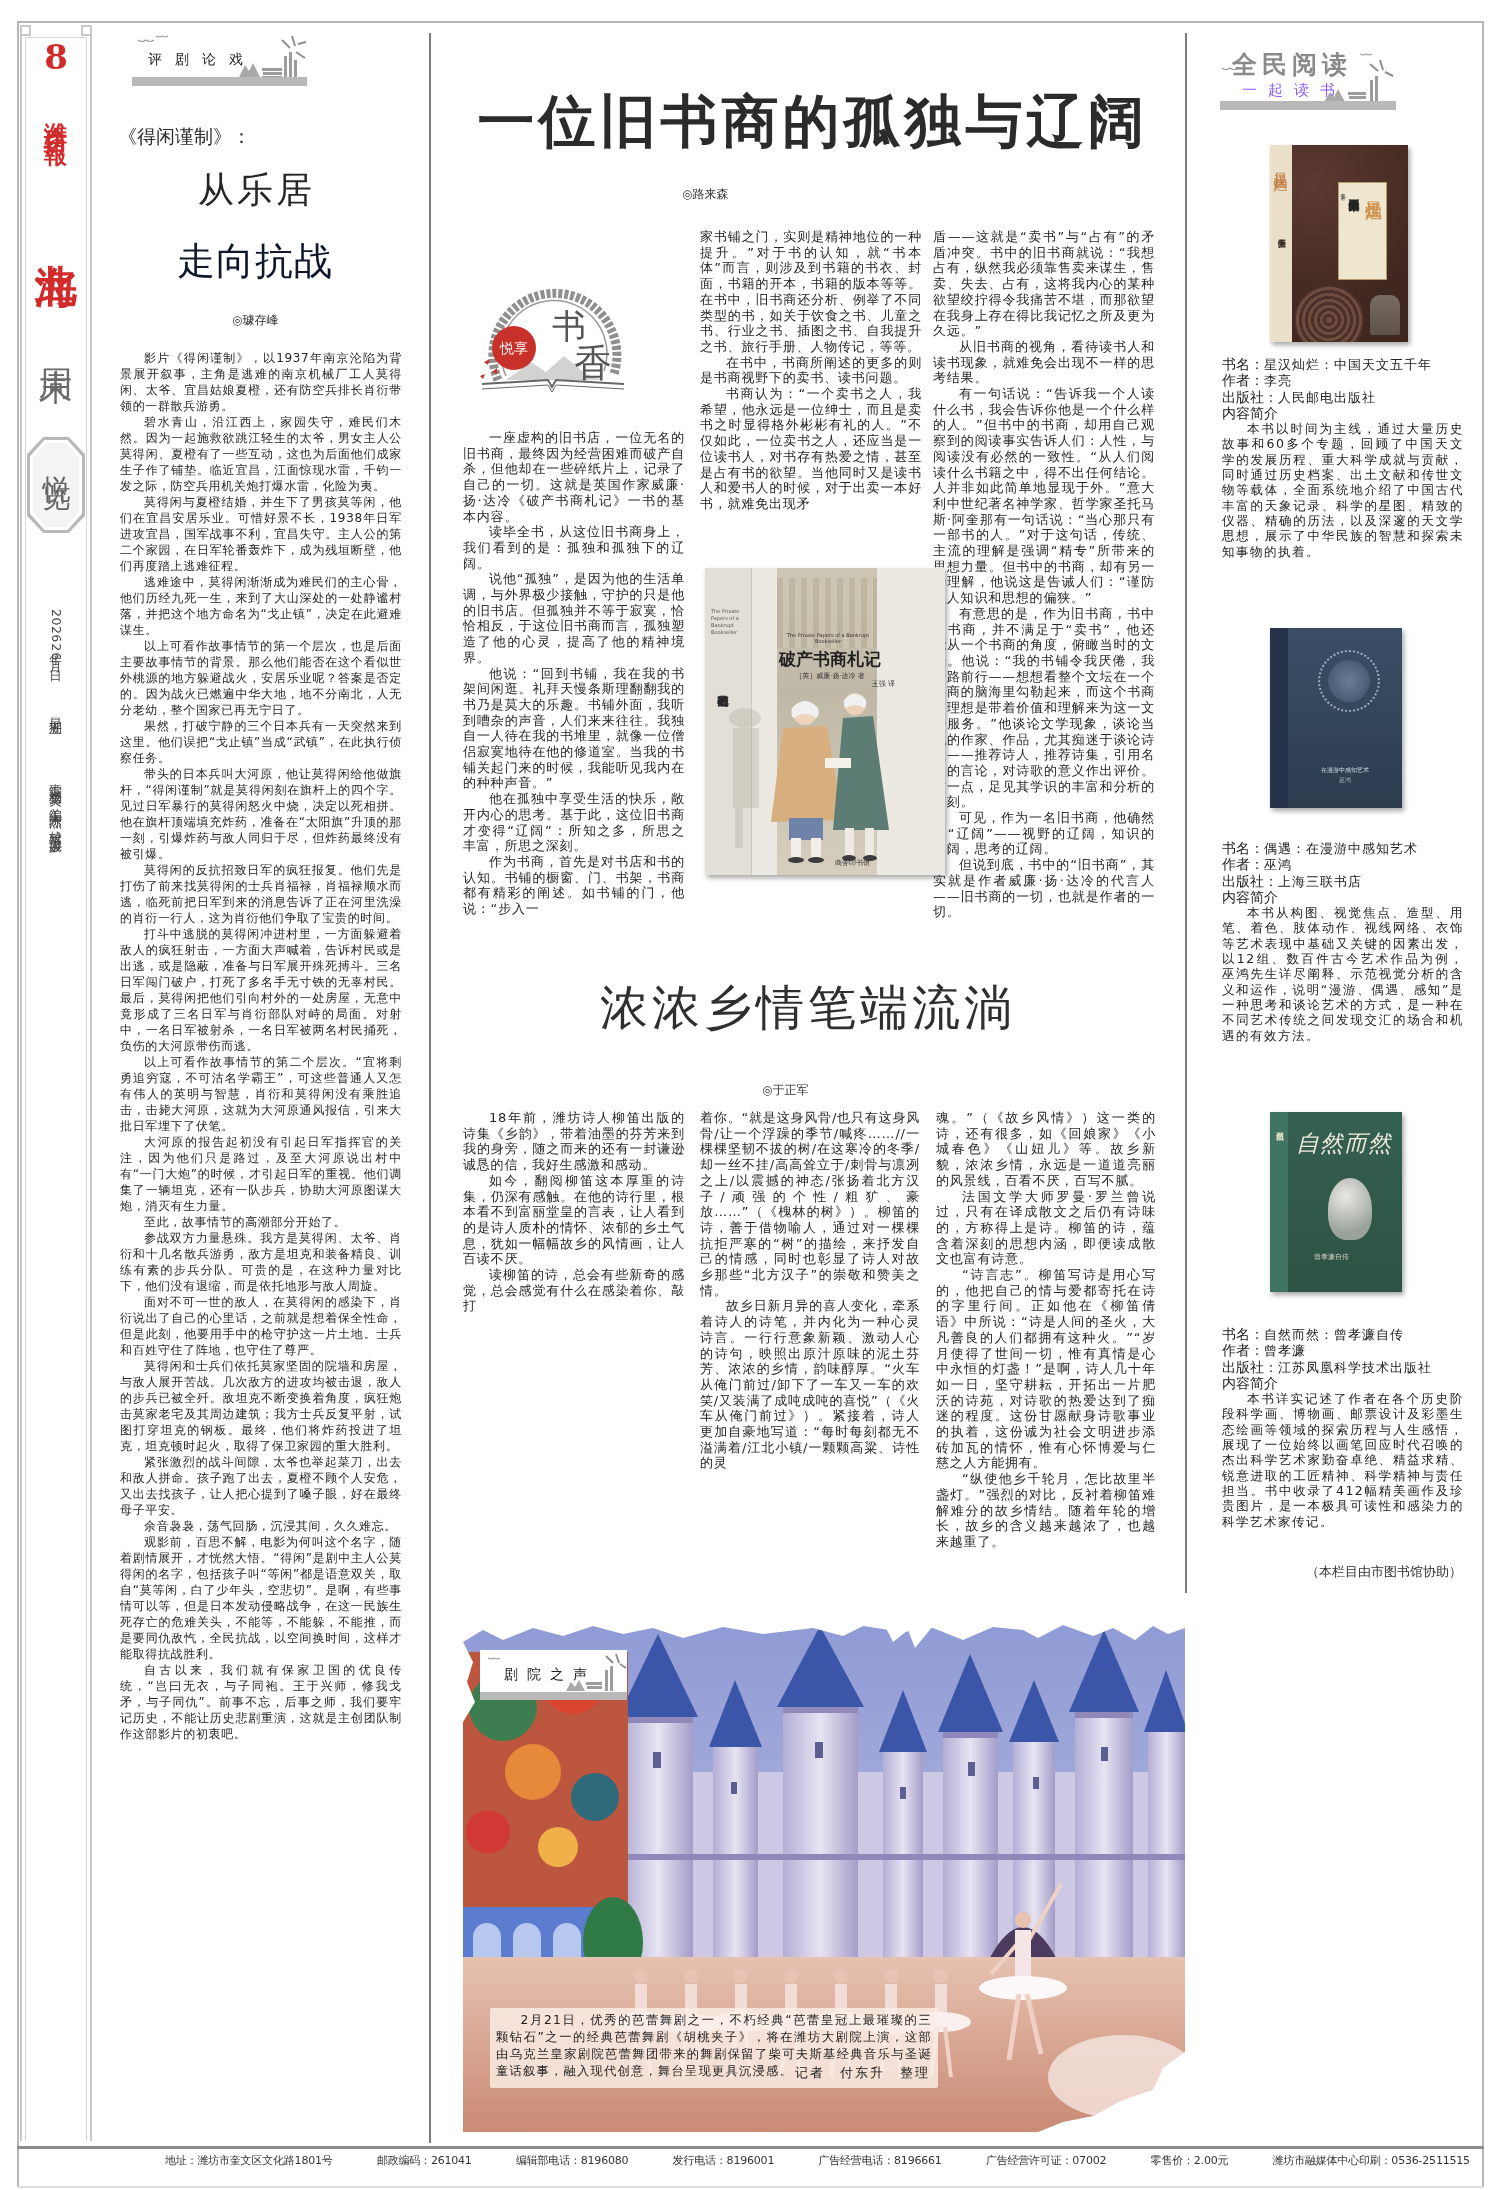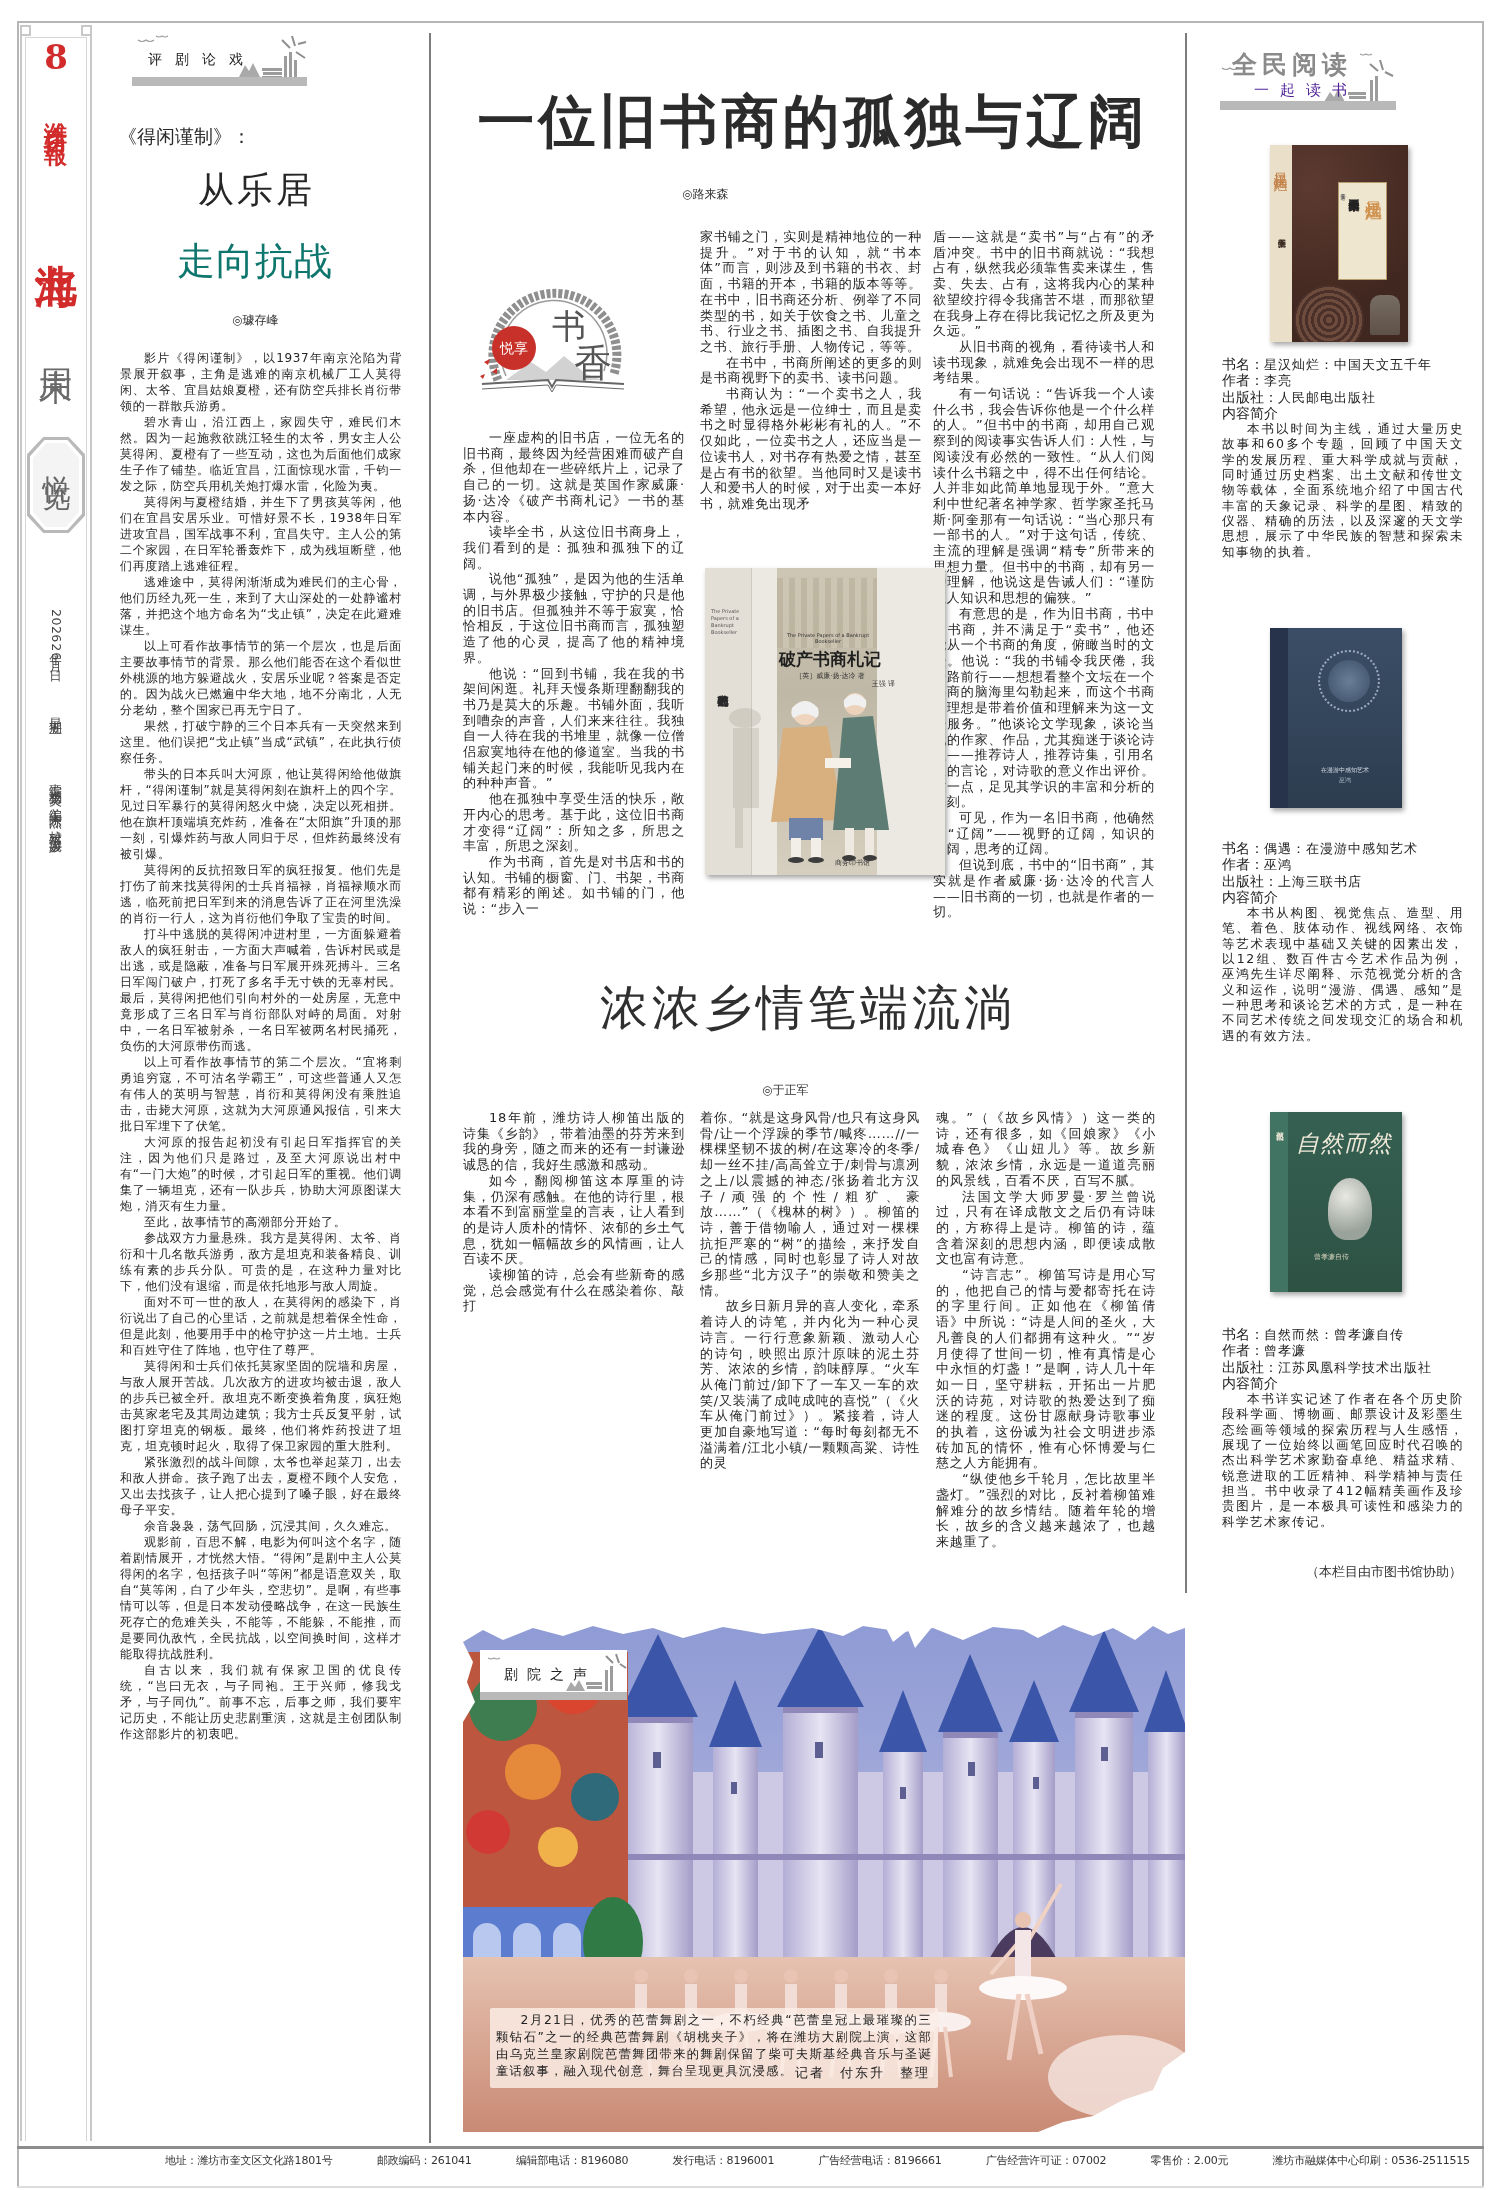--- a/index.html
+++ b/index.html
@@ -106,21 +106,21 @@
           <path d="M166 10 l8 -2"></path>
           <path d="M164 18 l9 6"></path>
       </g>
     </svg>
     <div class="bar"></div>
     <div class="label" style="left:16px;top:17px;font-size:14px;letter-spacing:13px;">评剧论戏</div>
   </div>
 
   <div class="abs" style="left:118px;top:124px;font-size:19px;color:#2a2a2a;white-space:nowrap;">《得闲谨制》：</div>
   <div class="abs" style="left:198px;top:166px;font-size:36px;letter-spacing:3px;color:#262626;white-space:nowrap;">从乐居</div>
-  <div class="abs" style="left:177px;top:236px;font-size:38px;letter-spacing:1px;color:#0f766e;white-space:nowrap;">走向抗战</div>
+  <div class="abs" style="left:177px;top:236px;font-size:38px;letter-spacing:1px;color:#0f172a;white-space:nowrap;">走向抗战</div>
   <div class="abs byline" style="left:232px;top:312px;">◎璩存峰</div>
   <div class="abs colp body-left">
       <p>影片《得闲谨制》，以1937年南京沦陷为背景展开叙事，主角是逃难的南京机械厂工人莫得闲、太爷、宜昌姑娘夏橙，还有防空兵排长肖衍带领的一群散兵游勇。</p>
       <p>碧水青山，沿江西上，家园失守，难民们木然。因为一起施救欲跳江轻生的太爷，男女主人公莫得闲、夏橙有了一些互动，这也为后面他们成家生子作了铺垫。临近宜昌，江面惊现水雷，千钧一发之际，防空兵用机关炮打爆水雷，化险为夷。</p>
       <p>莫得闲与夏橙结婚，并生下了男孩莫等闲，他们在宜昌安居乐业。可惜好景不长，1938年日军进攻宜昌，国军战事不利，宜昌失守。主人公的第二个家园，在日军轮番轰炸下，成为残垣断壁，他们再度踏上逃难征程。</p>
       <p>逃难途中，莫得闲渐渐成为难民们的主心骨，他们历经九死一生，来到了大山深处的一处静谧村落，并把这个地方命名为“戈止镇”，决定在此避难谋生。</p>
       <p>以上可看作故事情节的第一个层次，也是后面主要故事情节的背景。那么他们能否在这个看似世外桃源的地方躲避战火，安居乐业呢？答案是否定的。因为战火已燃遍中华大地，地不分南北，人无分老幼，整个国家已再无宁日了。</p>
       <p>果然，打破宁静的三个日本兵有一天突然来到这里。他们误把“戈止镇”当成“武镇”，在此执行侦察任务。</p>
       <p>带头的日本兵叫大河原，他让莫得闲给他做旗杆，“得闲谨制”就是莫得闲刻在旗杆上的四个字。见过日军暴行的莫得闲怒火中烧，决定以死相拼。他在旗杆顶端填充炸药，准备在“太阳旗”升顶的那一刻，引爆炸药与敌人同归于尽，但炸药最终没有被引爆。</p>
       <p>莫得闲的反抗招致日军的疯狂报复。他们先是打伤了前来找莫得闲的士兵肖福禄，肖福禄顺水而逃，临死前把日军到来的消息告诉了正在河里洗澡的肖衍一行人，这为肖衍他们争取了宝贵的时间。</p>
@@ -408,21 +408,21 @@
         <rect x="150" y="32" width="3" height="22"></rect>
           <rect x="155" y="28" width="3" height="26"></rect>
       </g>
       <g stroke="#8e8e8e" stroke-width="2" fill="none">
           <path d="M150 16 l8 7"></path>
           <path d="M160 12 l3 10"></path>
           <path d="M165 24 l8 4"></path>
         </g>
     </svg>
     <div class="abs" style="left:12px;top:0;font-size:25px;letter-spacing:5px;color:#8a8a8a;font-weight:bold;white-space:nowrap;">全民阅读</div>
-    <div class="abs" style="left:22px;top:33px;font-size:15px;letter-spacing:11px;color:#4c1d95;white-space:nowrap;margin-left:12px;">一起读书</div>
+    <div class="abs" style="left:22px;top:33px;font-size:15px;letter-spacing:11px;color:#8b5cf6;white-space:nowrap;">一起读书</div>
     <div class="bar"></div>
   </div>
 
   <div class="cover" style="left:1270px;top:145px;width:138px;height:197px;background:radial-gradient(circle at 30% 20%,#5c3a31,#40271f 70%);">
     <div class="abs" style="left:0;top:0;width:22px;height:197px;background:#eadfc8;"></div>
     <div class="abs vert" style="left:4px;top:16px;font-size:14px;color:#c4834a;letter-spacing:2px;">星汉灿烂</div>
     <div class="abs vert" style="left:7px;top:88px;font-size:8px;color:#3a2a22;">中国天文五千年</div>
     <div class="abs" style="left:24px;top:140px;width:70px;height:70px;border-radius:50%;background:repeating-radial-gradient(circle,#6d4c3d 0 3px,#4a3028 3px 6px);"></div>
     <div class="abs" style="left:68px;top:37px;width:47px;height:96px;background:#efe6d0;border:1px solid #b59a6a;"></div>
     <div class="abs vert" style="left:95px;top:42px;font-size:17px;color:#d0924f;letter-spacing:1px;">星汉灿烂</div>

